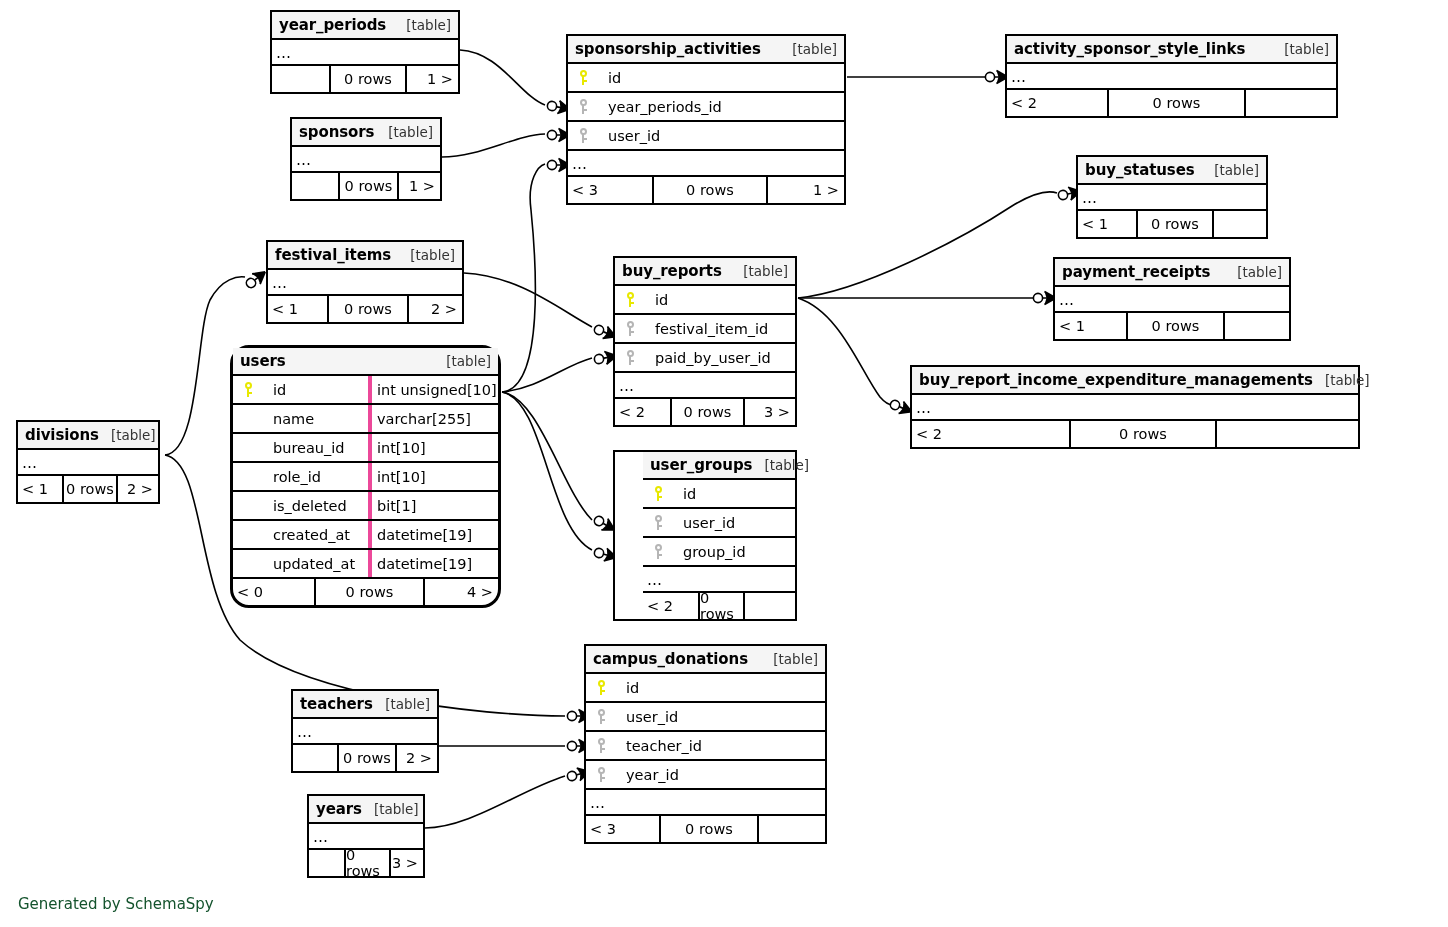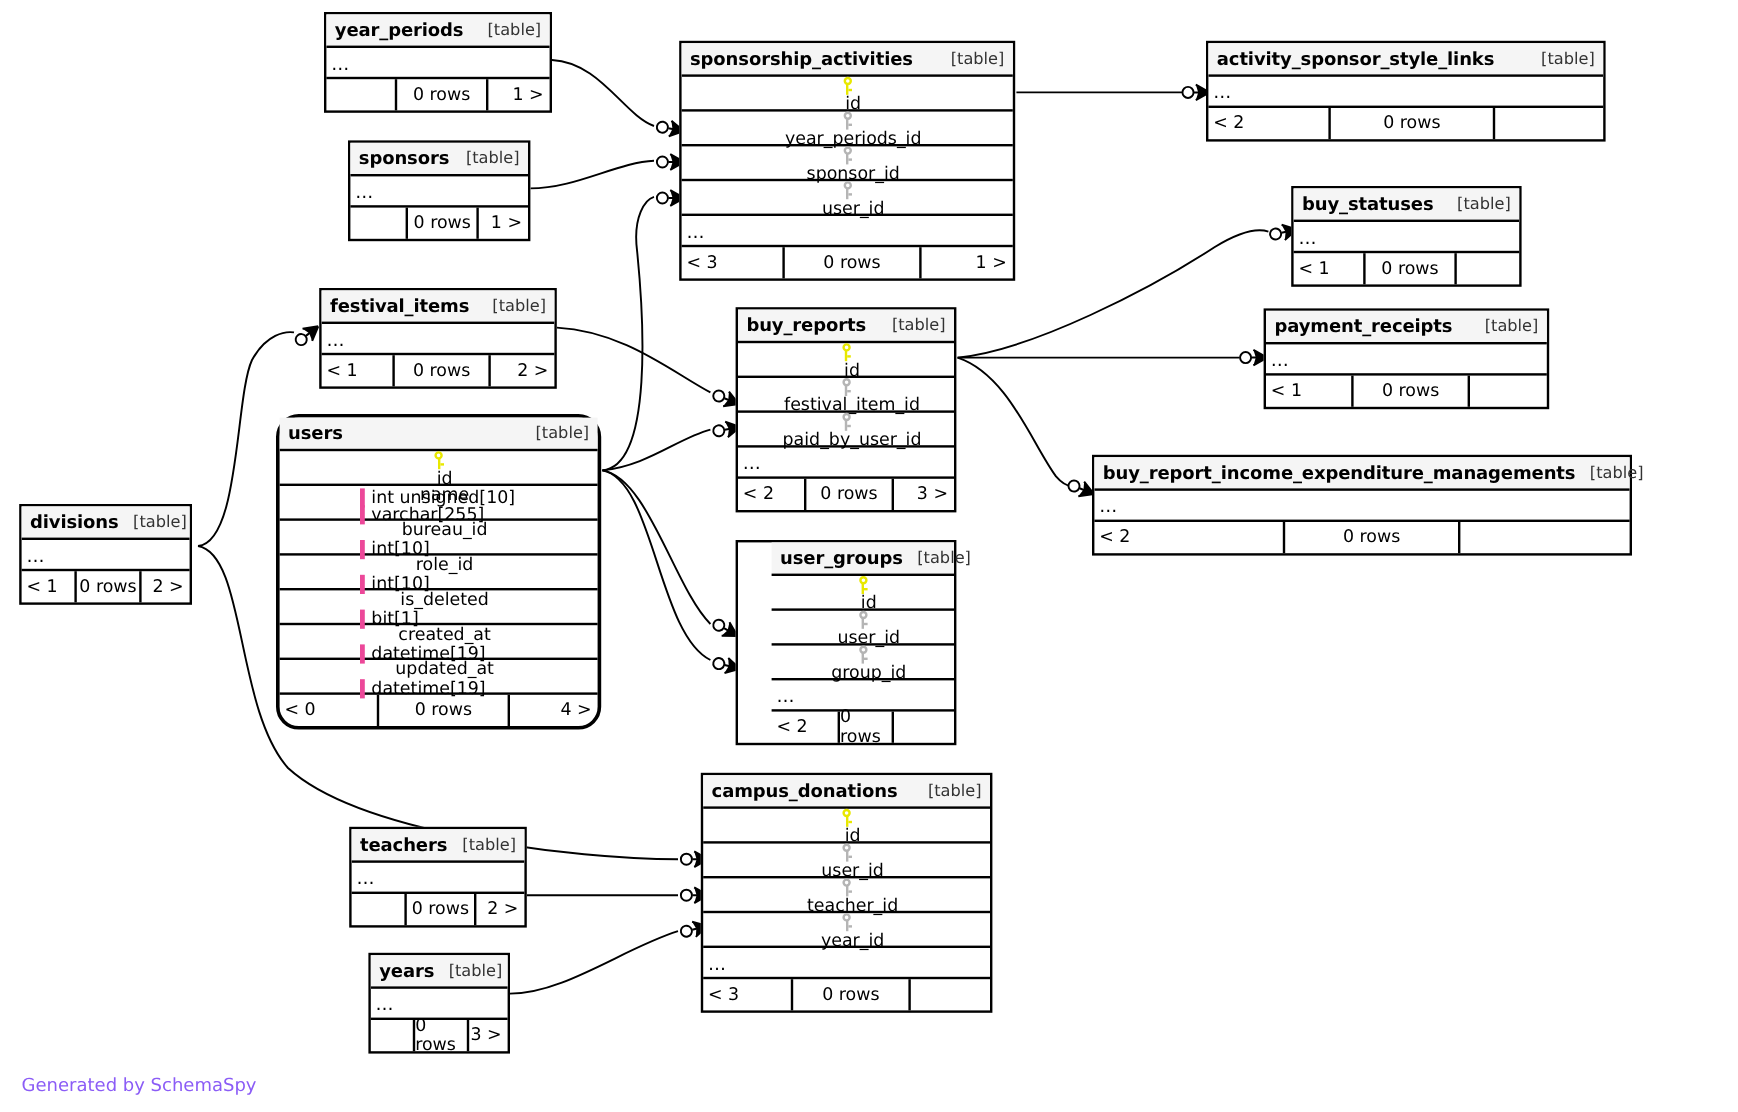--- a/index.html
+++ b/index.html
@@ -11,21 +11,21 @@
   .table-box{position:absolute;background:#ffffff;border:2px solid #000;box-sizing:border-box;}
   .table-box.focus{border-width:3px;border-radius:19px;}
 
   .t-title{background:#f5f5f5;border-bottom:2px solid #000;box-sizing:border-box;
            display:flex;align-items:center;justify-content:space-between;
            padding:0 7px;height:28px;white-space:nowrap;}
   .t-name{font-weight:bold;font-size:15px;color:#000;letter-spacing:-0.1px;}
   .t-tag{font-size:13.5px;color:#333;padding-left:12px;}
 
   .t-col{border-bottom:2px solid #000;box-sizing:border-box;height:29px;
-         display:flex;align-items:center;font-size:14.5px;color:#000;flex-direction:column;}
+         display:flex;align-items:center;font-size:14.5px;color:#000;}
   .t-col .keycell{width:30px;min-width:30px;display:flex;align-items:center;justify-content:center;}
   .t-col .namecell{flex:1;display:flex;align-items:center;padding-left:10px;white-space:nowrap;}
   .t-col .typecell{border-left:4px solid #ec4899;box-sizing:border-box;height:100%;
                    display:flex;align-items:center;padding-left:5px;white-space:nowrap;font-size:14.5px;}
 
   .t-ellipsis{border-bottom:2px solid #000;box-sizing:border-box;height:26px;
               display:flex;align-items:flex-end;padding-left:4px;font-size:15px;color:#000;line-height:15px;}
   .t-ellipsis span{position:relative;top:-3px;}
 
   .t-footer{display:flex;height:26px;box-sizing:border-box;font-size:14.5px;}
@@ -35,21 +35,21 @@
   .f-right{padding-right:5px;justify-content:flex-end;}
 
   .keyicon{display:inline-block;width:9px;height:15px;position:relative;}
   .keyicon .head{position:absolute;left:1px;top:0;width:7px;height:7px;border-radius:50%;
                  border:2px solid currentColor;box-sizing:border-box;}
   .keyicon .shaft{position:absolute;left:3.5px;top:6px;width:2px;height:9px;background:currentColor;}
   .keyicon .tooth{position:absolute;left:5.5px;top:10px;width:3px;height:2px;background:currentColor;}
   .key-pk{color:#e8e800;}
   .key-fk{color:#b5b5b5;}
 
-  .credit{position:absolute;left:18px;top:895px;font-size:15px;color:#8b5cf6;}
+  .credit{position:absolute;left:18px;top:895px;font-size:15px;color:#14532d;}
 </style>
 </head>
 <body>
 
 <div id="canvas">
 
   <svg id="edges" viewBox="0 0 1448 927" xmlns="http://www.w3.org/2000/svg">
     <g id="edge-paths" fill="none" stroke="#000" stroke-width="1.6">
         <path d="M460,50 C500,52 520,96 545,105"></path>
         <path d="M442,157 C480,157 515,135 545,134"></path>
@@ -215,30 +215,20 @@
           <span class="namecell">year_periods_id</span>
         </div>
         <div class="t-col">
           <span class="keycell">
             <span class="keyicon key-fk">
               <span class="head"></span>
               <span class="shaft"></span>
               <span class="tooth"></span>
             </span>
           </span>
-          <span class="namecell">sponsor_id</span>
-        </div>
-        <div class="t-col">
-          <span class="keycell">
-            <span class="keyicon key-fk">
-              <span class="head"></span>
-              <span class="shaft"></span>
-              <span class="tooth"></span>
-            </span>
-          </span>
           <span class="namecell">user_id</span>
         </div>
         <div class="t-ellipsis">
           <span>…</span>
         </div>
         <div class="t-footer">
           <div class="f-left" style="width: 84px;">&lt; 3</div>
           <div class="f-mid" style="flex: 1 1 0%;">0 rows</div>
           <div class="f-right" style="width: 76px;">1 &gt;</div>
         </div>
@@ -322,21 +312,21 @@
         </div>
         <div class="t-ellipsis">
           <span>…</span>
         </div>
         <div class="t-footer">
           <div class="f-left" style="width: 55px;">&lt; 2</div>
           <div class="f-mid" style="flex: 1 1 0%;">0 rows</div>
           <div class="f-right" style="width: 50px;">3 &gt;</div>
         </div>
       </div>
-      <div class="table-box" style="left: 910px; top: 379px; width: 450px;">
+      <div class="table-box" style="left: 910px; top: 365px; width: 450px;">
         <div class="t-title">
           <span class="t-name">buy_report_income_expenditure_managements</span>
           <span class="t-tag">[table]</span>
         </div>
         <div class="t-ellipsis">
           <span>…</span>
         </div>
         <div class="t-footer">
           <div class="f-left" style="width: 157px;">&lt; 2</div>
           <div class="f-mid" style="flex: 1 1 0%;">0 rows</div>

